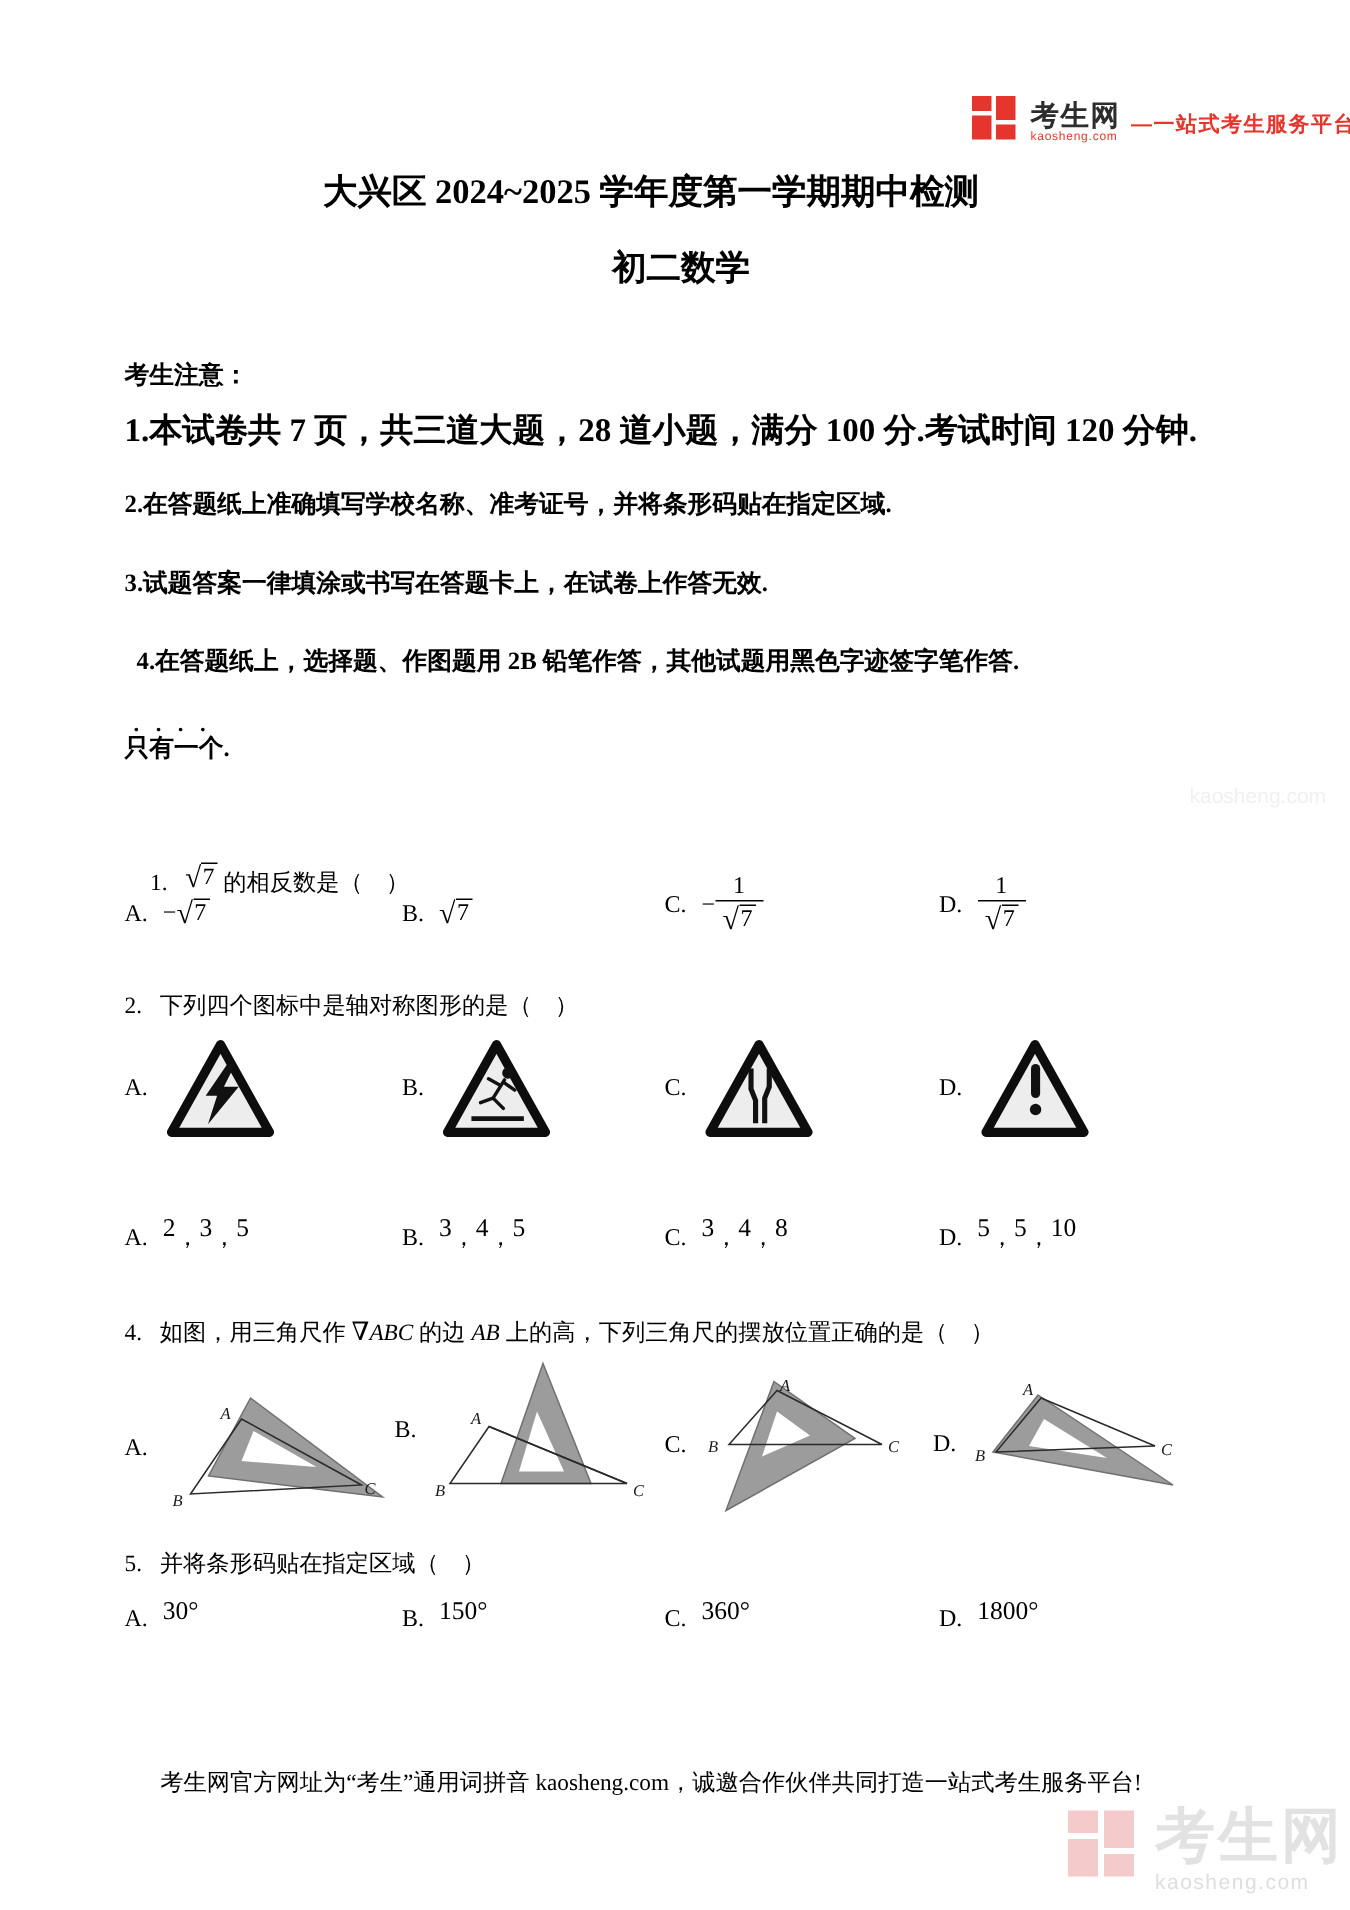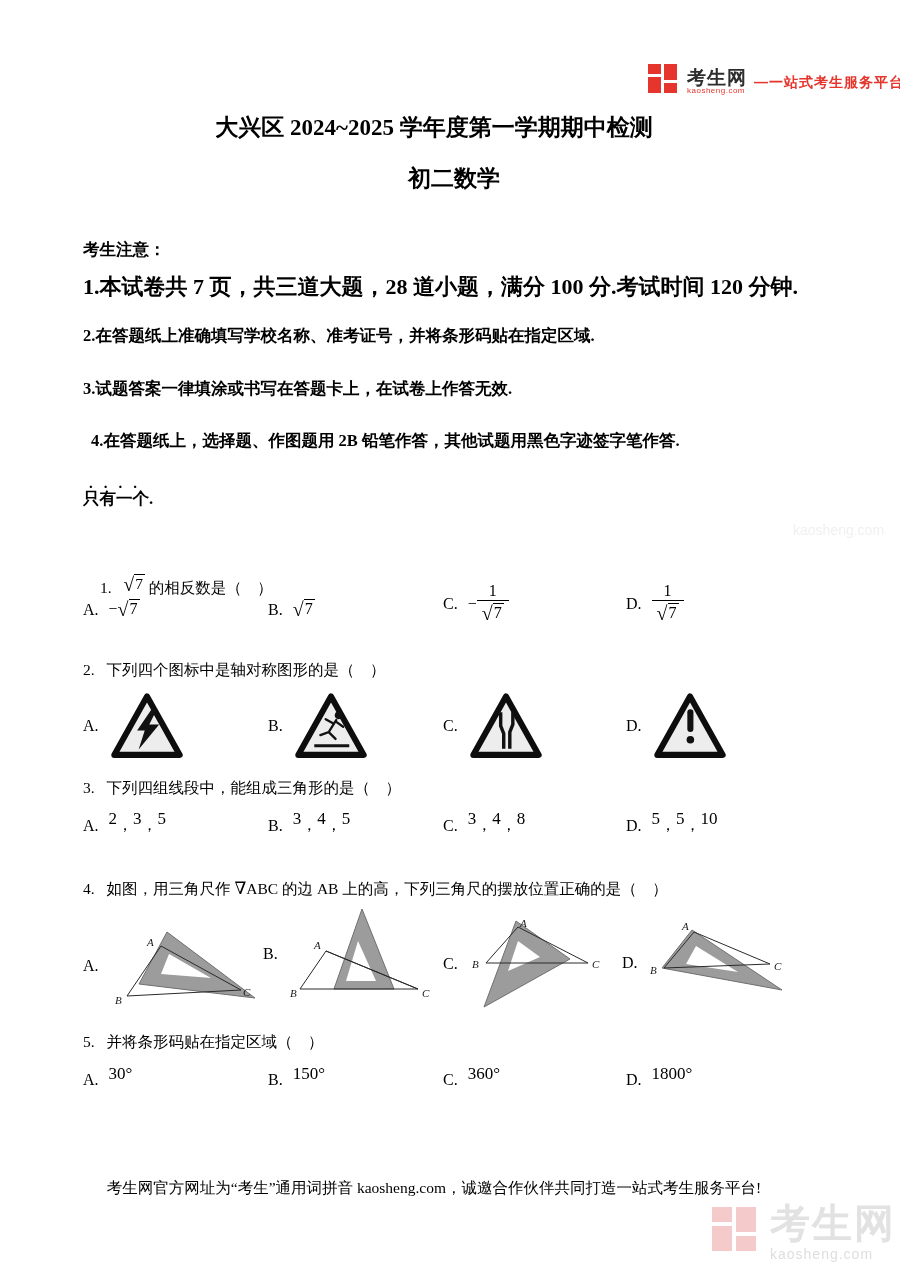--- a/index.html
+++ b/index.html
@@ -38,21 +38,21 @@
   .sqrt .rad { border-top:1.3px solid #000; padding:0 2px 0 1px; }
   .frac { display:inline-flex; flex-direction:column; align-items:center; vertical-align:middle; line-height:1.15; }
   .frac .num { padding:0 4px; }
   .frac .den { border-top:1.3px solid #000; padding:1px 5px 0 5px; }
   .opt { position:absolute; display:flex; align-items:center; gap:10px; font-size:16px; }
   .opt .lbl { flex:0 0 auto; }
   .raised { position:relative; top:-6px; font-size:17px; }
   .nsep  { font-size:16px; }
   .stem  { font-size:15.5px; }
   .stem .qno { margin-right:8px; }
-  .mitalic { }
+  .mitalic { font-style:italic; }
   .nabla { font-size:17px; }
 
   svg text { font-family:"Liberation Serif","DejaVu Serif",serif; font-style:italic; font-size:11px; fill:#1a1a1a; }
 
   
   .wm { display:flex; align-items:flex-start; gap:10px; }
   .wm-mark { position:relative; width:48px; height:50px; }
   .wm-mark i { position:absolute; background:#f5caca; }
   .wm-mark .b1 { left:0; top:3px; width:20px; height:15px; }
   .wm-mark .b2 { left:0; top:22px; width:20px; height:25px; }
@@ -157,24 +157,20 @@
   </div>
   <div class="opt" style="left:626px; top:690px;">
     <span class="lbl">D.</span>
     <svg width="76" height="72" viewBox="0 0 100 92">
       <path d="M50 7 L93 84 L7 84 Z" fill="#ededed" stroke="#0d0d0d" stroke-width="8" stroke-linejoin="round"></path>
       <rect x="46.5" y="24" width="8" height="30" rx="4" fill="#111"></rect>
       <circle cx="50.5" cy="64" r="5" fill="#111"></circle>
     </svg>
   </div>
 
-  <div class="abs stem" style="left:83px; top:778px;">
-    <span class="qno">3.</span>
-    <span>下列四组线段中，能组成三角形的是（　）</span>
-  </div>
 
   <div class="opt" style="left:83px; top:815px;">
     <span class="lbl">A.</span>
     <span><span class="raised">2</span><span class="nsep">，</span><span class="raised">3</span><span class="nsep">，</span><span class="raised">5</span></span>
   </div>
   <div class="opt" style="left:268px; top:815px;">
     <span class="lbl">B.</span>
     <span><span class="raised">3</span><span class="nsep">，</span><span class="raised">4</span><span class="nsep">，</span><span class="raised">5</span></span>
   </div>
   <div class="opt" style="left:443px; top:815px;">

